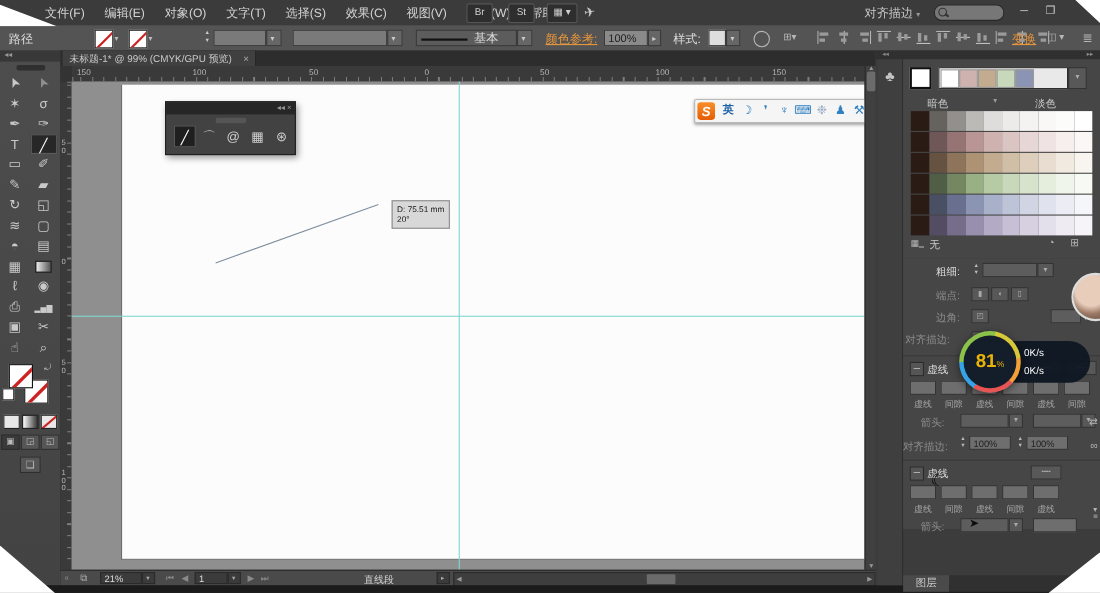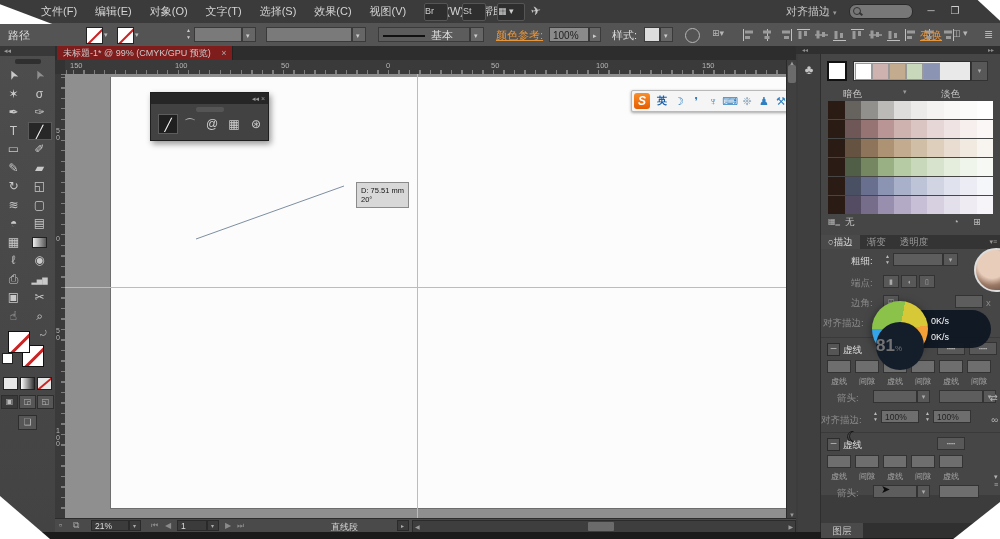--- a/index.html
+++ b/index.html
@@ -4,21 +4,21 @@
 <style>
   html,body{margin:0;padding:0;background:#222;}
   #app{position:relative;width:1000px;height:539px;overflow:hidden;
        font-family:"Liberation Sans","DejaVu Sans",sans-serif;
        background:#3b3b3b;-webkit-font-smoothing:antialiased;}
   .abs{position:absolute;}
   
   .menubar{left:0;top:0;width:1000px;height:23px;background:#3b3b3b;color:#d4d4d4;font-size:11px;}
   .menubar .mitem{position:relative;display:inline-block;padding:4px 9px;cursor:default;}
   .appbtn{position:absolute;top:3px;width:22px;height:16px;background:#2e2e2e;border:1px solid #555;
-          color:#cfcfcf;font-size:9px;text-align:left;line-height:15px;border-radius:2px;}
+          color:#cfcfcf;font-size:9px;text-align:center;line-height:15px;border-radius:2px;}
   .wsname{position:absolute;top:4px;color:#c8c8c8;font-size:11px;}
   .searchbox{position:absolute;top:4px;left:849px;width:62px;height:13px;background:#777;border:1px solid #2a2a2a;border-radius:7px;}
   .searchbox .mag{position:absolute;left:3px;top:2px;width:6px;height:6px;border:1.5px solid #333;border-radius:50%;}
   .searchbox .mag:after{content:"";position:absolute;left:5px;top:5px;width:4px;height:1.5px;background:#333;transform:rotate(40deg);}
   .winbtn{position:absolute;top:3px;width:18px;height:15px;color:#cfcfcf;font-size:10px;text-align:center;line-height:15px;}
   
   .controlbar{left:0;top:23px;width:1000px;height:23px;background:#545454;border-bottom:1px solid #2c2c2c;color:#dcdcdc;font-size:11px;}
   .cb-label{position:absolute;top:5px;}
   .orange{color:#e8963c;}
   .swatch-none{position:absolute;top:4px;width:15px;height:15px;background:#fff;border:1px solid #222;overflow:hidden;}
@@ -44,21 +44,21 @@
   .trio{display:flex;justify-content:center;gap:2px;margin-top:2px;}
   .trio .t{width:13px;height:11px;border:1px solid #222;background:#e8e8e8;position:relative;overflow:hidden;}
   .trio .t.grad{background:linear-gradient(90deg,#fff,#333);}
   .trio .t.none:after{content:"";position:absolute;left:-3px;top:4px;width:22px;height:2px;background:#c22;transform:rotate(-40deg);}
   .modes{display:flex;justify-content:center;gap:1px;margin-top:5px;}
   .modes .m{width:15px;height:12px;background:#565656;border:1px solid #2e2e2e;color:#bbb;font-size:8px;line-height:11px;text-align:center;}
   .modes .m.on{background:#3a3a3a;}
   .screenmode{width:17px;height:13px;margin:6px auto;background:#565656;border:1px solid #2e2e2e;color:#bbb;font-size:9px;text-align:center;line-height:12px;}
   
   .tabbar{left:55px;top:46px;width:741px;height:14px;background:#2d2d2d;}
-  .doctab{position:absolute;left:2px;top:0;height:14px;background:#7f1d1d;color:#c9c9c9;font-size:9px;line-height:14px;padding:0 6px;border-right:1px solid #222;}
+  .doctab{position:absolute;left:2px;top:0;height:14px;background:#404040;color:#c9c9c9;font-size:9px;line-height:14px;padding:0 6px;border-right:1px solid #222;}
   .doctab .x{color:#aaa;margin-left:8px;font-size:9px;}
   .hruler{left:65px;top:60px;width:721px;height:14px;background:#3a3a3a;border-bottom:1px solid #2a2a2a;
     background-image:repeating-linear-gradient(90deg,#7e7e7e 0 1px,transparent 1px 10.5px);
     background-size:100% 4px;background-position:8px 100%;background-repeat:repeat-x;color:#b5b5b5;font-size:7.5px;}
   .vruler{left:55px;top:74px;width:10px;height:444px;background:#3a3a3a;border-right:1px solid #2a2a2a;
     background-image:repeating-linear-gradient(180deg,#7e7e7e 0 1px,transparent 1px 10.5px);
     background-size:4px 100%;background-position:100% 3px;background-repeat:repeat-y;color:#b5b5b5;font-size:7px;}
   .rcorner{left:55px;top:60px;width:10px;height:14px;background:#333;border-right:1px solid #2a2a2a;border-bottom:1px solid #2a2a2a;}
   .rlabel{position:absolute;top:1px;}
   .rvlabel{position:absolute;left:1px;white-space:pre-line;line-height:6.5px;}
@@ -112,21 +112,21 @@
   .vgrid{position:absolute;display:grid;grid-auto-rows:18px;row-gap:1px;}
   .vrow{display:grid;grid-template-columns:repeat(10,1fr);}
   .chkline{position:absolute;width:11px;height:11px;background:#555;border:1px solid #2c2c2c;color:#ddd;font-size:8px;line-height:9px;text-align:center;}
   .dash-label{position:absolute;color:#a5a5a5;font-size:8px;width:24px;text-align:center;}
   .layers-tab{position:absolute;left:0;top:469px;width:42px;height:15px;background:#4a4a4a;color:#c9c9c9;font-size:9.5px;text-align:center;line-height:15px;}
   .layers-rest{position:absolute;left:42px;top:469px;width:137px;height:15px;background:#303030;}
   
   .gauge{left:872px;top:301px;width:56px;height:56px;border-radius:50%;
     background:conic-gradient(from -90deg,#8bc34a 0 28%,#d7c838 28% 48%,#f2a037 48% 62%,#e65454 62% 84%,#35a3e8 84% 100%);
     box-shadow:0 2px 8px rgba(0,0,0,.5);z-index:30;}
-  .gauge .inner{position:absolute;left:4px;top:21px;width:48px;height:48px;border-radius:50%;background:#141e2b;color:#737373;text-align:left;}
+  .gauge .inner{position:absolute;left:4px;top:4px;width:48px;height:48px;border-radius:50%;background:#141e2b;color:#eab308;text-align:center;}
   .gauge .num{font-size:17px;line-height:48px;font-weight:bold;}
   .gauge .pct{font-size:8px;}
   .pill{left:905px;top:310px;width:86px;height:38px;background:rgba(14,22,34,.94);border-radius:19px;z-index:25;color:#fff;font-size:9px;}
   .pill .row{position:absolute;left:26px;height:14px;line-height:14px;}
   .pill .dot{position:absolute;left:14px;width:7px;height:7px;border-radius:50%;}
   .avatar{left:974px;top:248px;width:44px;height:44px;border-radius:50%;z-index:28;
     background:radial-gradient(circle at 40% 35%,#e8cdbb 0 40%,#9c7a66 60%,#4a3a33 100%);border:2px solid #ddd;box-sizing:border-box;}
   
   .cut{position:absolute;background:#fff;z-index:60;}
 </style>
@@ -466,21 +466,20 @@
               <span style="background: rgb(246, 244, 249);"></span>
             </div>
           </div>
         <span class="plabel" style="left:7px;top:163px;font-size:8px;color:#b5b5b5;">▦‗</span>
         <span class="plabel" style="left:24px;top:162px;">无</span>
         <span class="plabel" style="left:132px;top:162px;color:#b5b5b5;">◔</span>
         <span class="plabel" style="left:152px;top:162px;color:#b5b5b5;">⊞</span>
       </div>
 
 
-      <div class="ptabs" id="stroke-tabs"><span class="ptab active">○描边</span><span class="ptab">渐变</span><span class="ptab">透明度</span><span class="pmenu">▾≡</span></div>
       <div class="pbody" style="height:88px;">
         <span class="plabel" style="left:30px;top:6px;color:#ddd;">粗细:</span>
         <span class="pstep" style="left:62px;top:4px;">▲<br>▼</span>
         <span class="pfield" style="left:72px;top:4px;width:50px;"></span>
         <span class="pbtn" style="left:122px;top:4px;width:15px;">▾</span>
         <span class="plabel dim" style="left:30px;top:28px;">端点:</span>
         <span class="pbtn" style="left:62px;top:26px;width:16px;">▮</span>
         <span class="pbtn" style="left:80px;top:26px;width:16px;">◖</span>
         <span class="pbtn" style="left:98px;top:26px;width:16px;">▯</span>
         <span class="plabel dim" style="left:30px;top:48px;">边角:</span>

